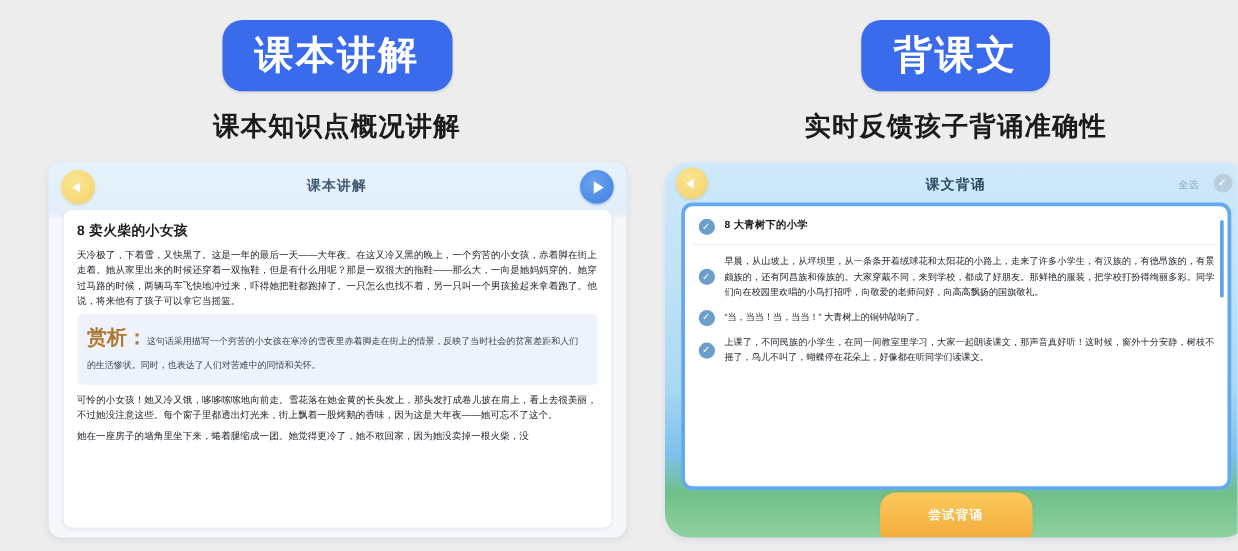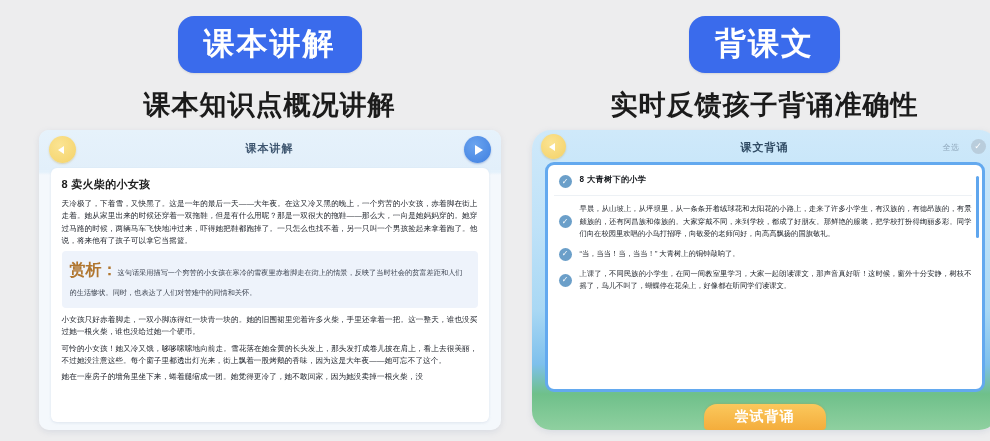--- a/index.html
+++ b/index.html
@@ -21,21 +21,21 @@
     font-size: 31px;
     font-weight: bold;
     letter-spacing: 2px;
     line-height: 1;
     padding: 12px 26px 14px 26px;
     text-align: center;
     box-shadow: 0 1px 2px rgba(0,0,0,0.10);
   }
   .subtitle {
     margin-top: 14px;
-    font-size: 27px;
+    font-size: 21px;
     font-weight: bold;
     color: #1b1b1b;
     letter-spacing: 1px;
   }
 
   
   .cards { position: absolute; top: 130px; left: 0; width: 990px; height: 311px; display: flex; }
   .card-wrap { width: 495px; display: flex; justify-content: center; }
 
   
@@ -153,25 +153,25 @@
 
   .rc-scroll {
     position: absolute; right: 19px; top: 46px; width: 3px; height: 62px;
     background: #5fa6ee; border-radius: 2px;
   }
   .rc-btns {
     position: absolute; bottom: 0px; left: 0; right: 0; height: 34px;
     display: flex; justify-content: center; gap: 40px; align-items: flex-end;
   }
   .rbtn {
-    width: 122px; height: 26px;
+    width: 122px; height: 36px;
     background: linear-gradient(180deg,#fcc košer, #f5b53f);
     background: linear-gradient(180deg,#fbc85c 0%, #f4ad3c 100%);
     border-radius: 13px 13px 4px 4px;
-    color: #ffffff; font-size: 14px; font-weight: bold; letter-spacing: 1px;
+    color: #ffffff; font-size: 10px; font-weight: bold; letter-spacing: 1px;
     display: flex; align-items: center; justify-content: center;
     box-shadow: 0 -1px 2px rgba(180,120,30,0.18);
   }
 </style>
 </head>
 <body>
 
 <div class="page">
 
   <div class="heads">
@@ -205,21 +205,20 @@
 
         <div class="lc-sheet">
           <div class="lesson-title">8 卖火柴的小女孩</div>
 
           <div class="ptext">天冷极了，下着雪，又快黑了。这是一年的最后一天——大年夜。在这又冷又黑的晚上，一个穷苦的小女孩，赤着脚在街上走着。她从家里出来的时候还穿着一双拖鞋，但是有什么用呢？那是一双很大的拖鞋——那么大，一向是她妈妈穿的。她穿过马路的时候，两辆马车飞快地冲过来，吓得她把鞋都跑掉了。一只怎么也找不着，另一只叫一个男孩捡起来拿着跑了。他说，将来他有了孩子可以拿它当摇篮。</div>
 
           <div class="note-box">
             <span class="note-label">赏析：</span><span class="note-text">这句话采用描写一个穷苦的小女孩在寒冷的雪夜里赤着脚走在街上的情景，反映了当时社会的贫富差距和人们的生活惨状。同时，也表达了人们对苦难中的同情和关怀。</span>
           </div>
 
-          <div class="ptext">小女孩只好赤着脚走，一双小脚冻得红一块青一块的。她的旧围裙里兜着许多火柴，手里还拿着一把。这一整天，谁也没买过她一根火柴，谁也没给过她一个硬币。</div>
           <div class="ptext">可怜的小女孩！她又冷又饿，哆哆嗦嗦地向前走。雪花落在她金黄的长头发上，那头发打成卷儿披在肩上，看上去很美丽，不过她没注意这些。每个窗子里都透出灯光来，街上飘着一股烤鹅的香味，因为这是大年夜——她可忘不了这个。</div>
           <div class="ptext">她在一座房子的墙角里坐下来，蜷着腿缩成一团。她觉得更冷了，她不敢回家，因为她没卖掉一根火柴，没</div>
         </div>
 
       </div>
     </div>
 
     <div class="card-wrap">
       <div class="card-right">
 

